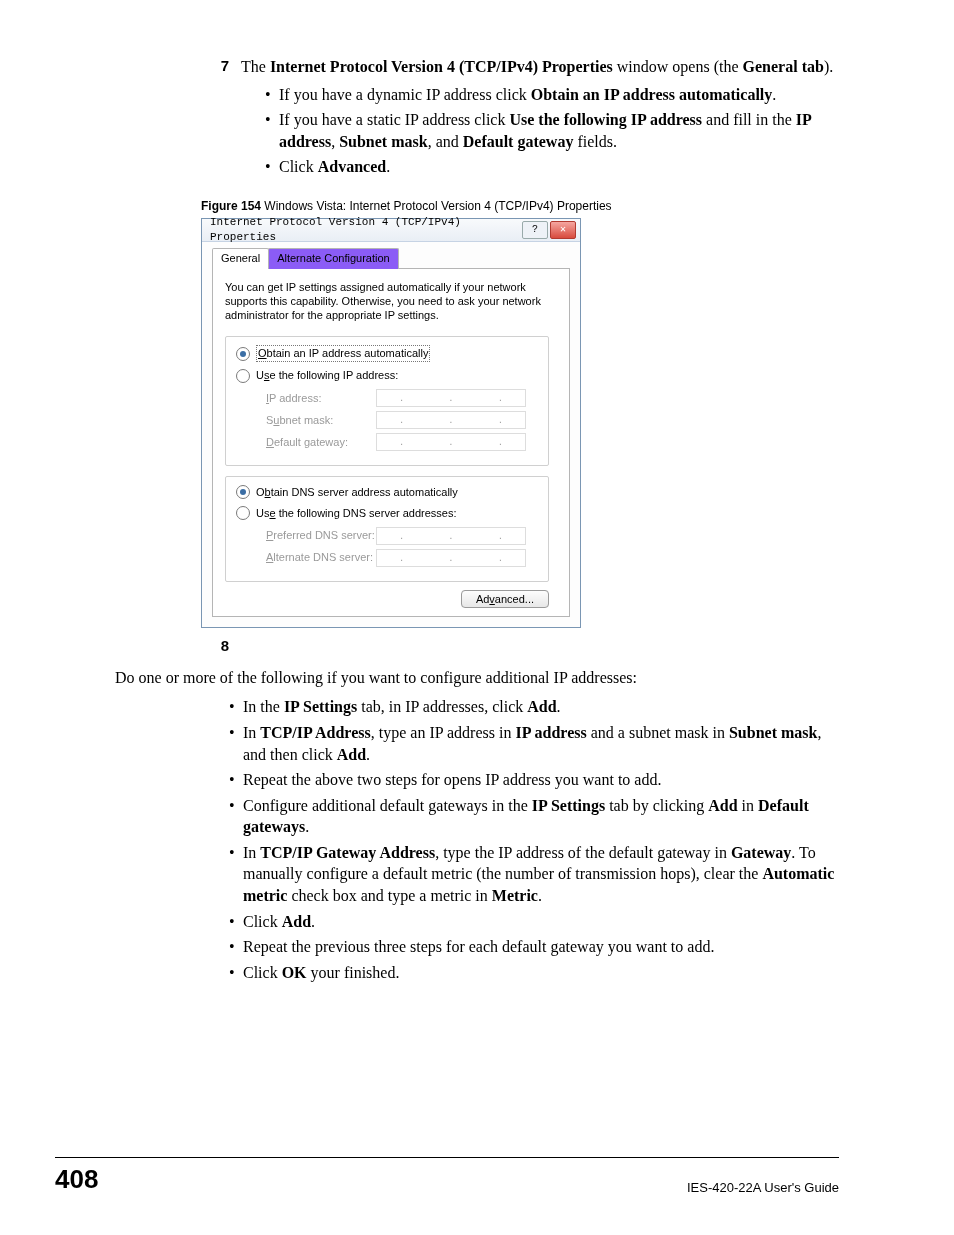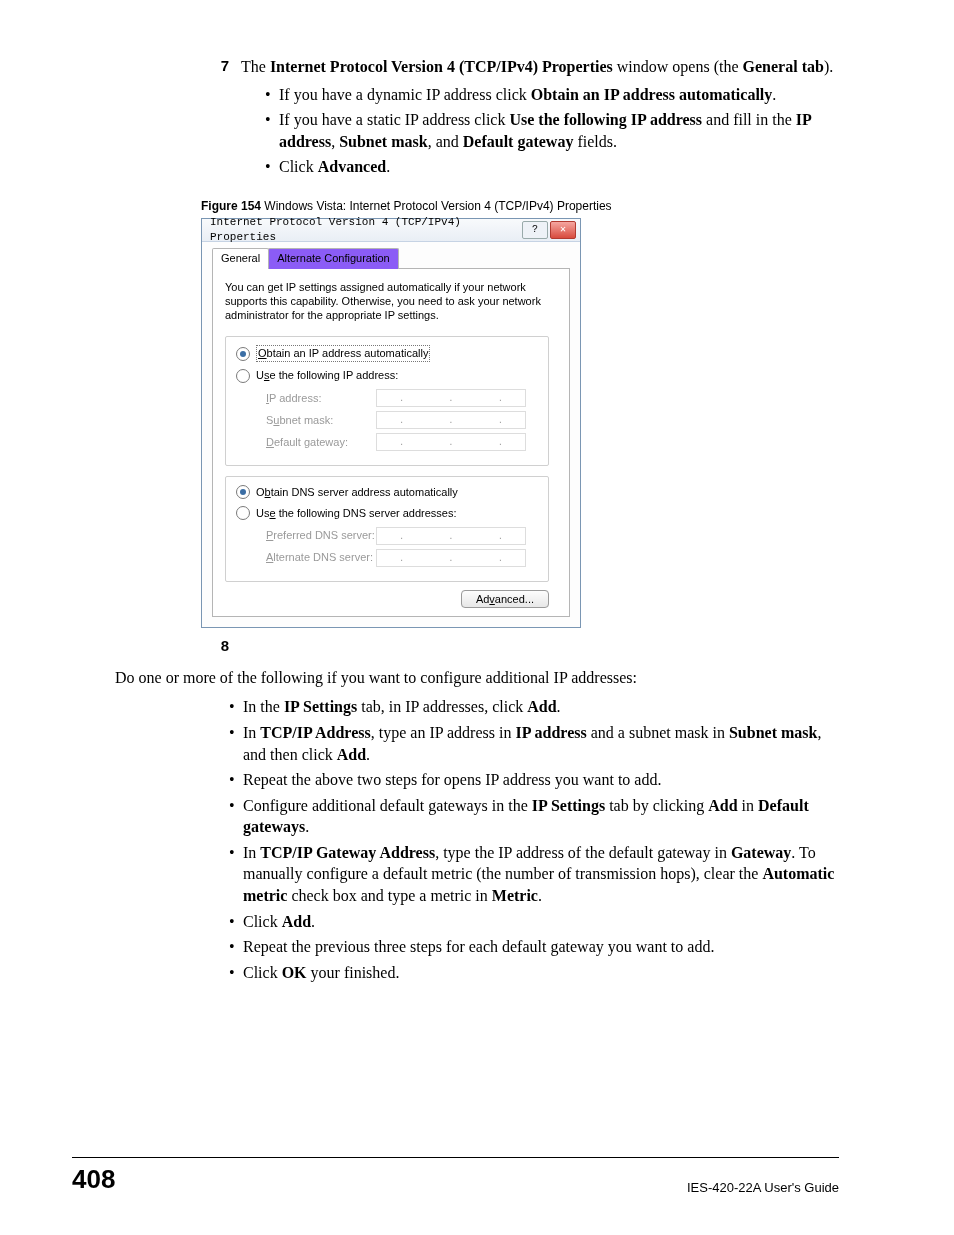--- a/index.html
+++ b/index.html
@@ -215,21 +215,21 @@
   .dlg-buttons .btn { margin-left: 6px; min-width: 72px; }
   .ok-btn { border-color: #5b8fc4; box-shadow: 0 0 0 1px #c9dff4 inset; }
   .after-para {
     font-size: 16px;
     margin: 10px 0 8px 0;
   }
   .step8-wrap { margin-top: 8px; }
   .indent-body { padding-left: 114px; }
   .footer {
     position: absolute;
-    left: 72px;
+    left: 55px;
     right: 115px;
     bottom: 40px;
     border-top: 1px solid #000;
     padding-top: 6px;
     display: flex;
     font-family: Arial, Helvetica, sans-serif;
     align-items: flex-end;
   }
   .footer .pagenum {
     font-size: 26px;

